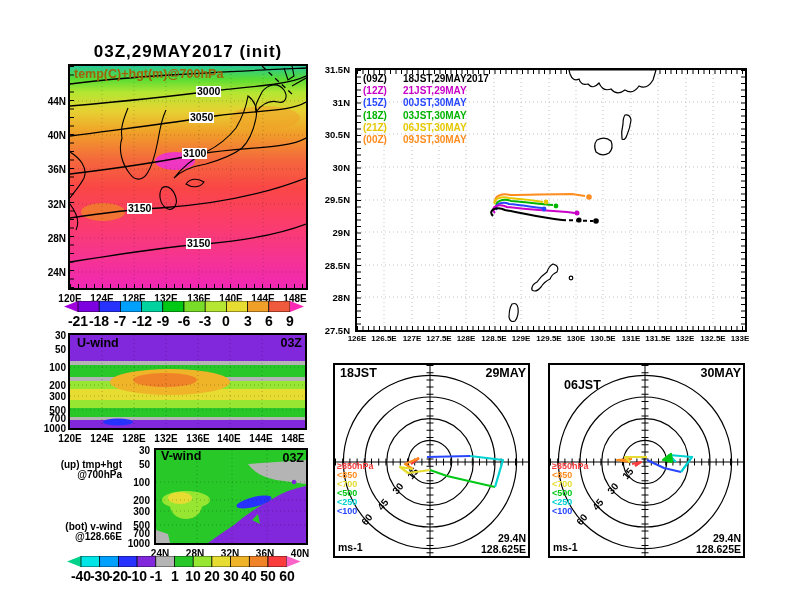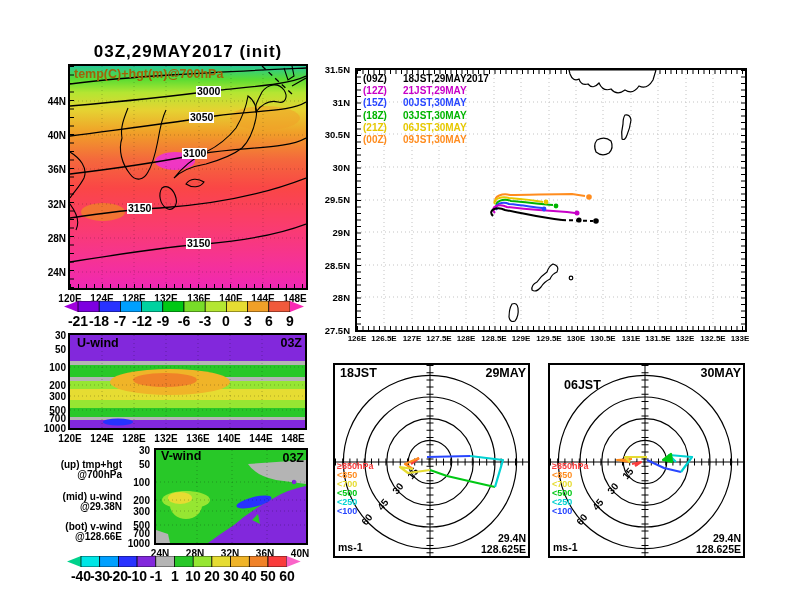--- a/index.html
+++ b/index.html
@@ -190,24 +190,20 @@
   <span class="xlab" style="left:166px;top:433px;">132E</span>
   <span class="xlab" style="left:198px;top:433px;">136E</span>
   <span class="xlab" style="left:229px;top:433px;">140E</span>
   <span class="xlab" style="left:261px;top:433px;">144E</span>
   <span class="xlab" style="left:293px;top:433px;">148E</span>
 
   <div class="note" style="left:18px;top:460px;">
     <div>(up) tmp+hgt</div>
     <div>@700hPa</div>
   </div>
-  <div class="note" style="left:18px;top:492px;">
-    <div>(mid) u-wind</div>
-    <div>@29.38N</div>
-  </div>
   <div class="note" style="left:18px;top:522px;">
     <div>(bot) v-wind</div>
     <div>@128.66E</div>
   </div>
 
   <div class="panel" style="left:154px;top:448px;width:154px;height:97px;">
     <svg width="150" height="93" viewBox="0 0 150 93">
       <rect width="150" height="93" fill="#28c828"></rect>
       <path d="M92,14 L150,10 L150,34 L120,30 Q100,26 92,14 Z" fill="#b4b4b4"></path>
       <path d="M52,93 L150,93 L150,36 Q130,40 118,48 Q95,60 78,75 Q64,84 52,93 Z" fill="#8228dc"></path>

